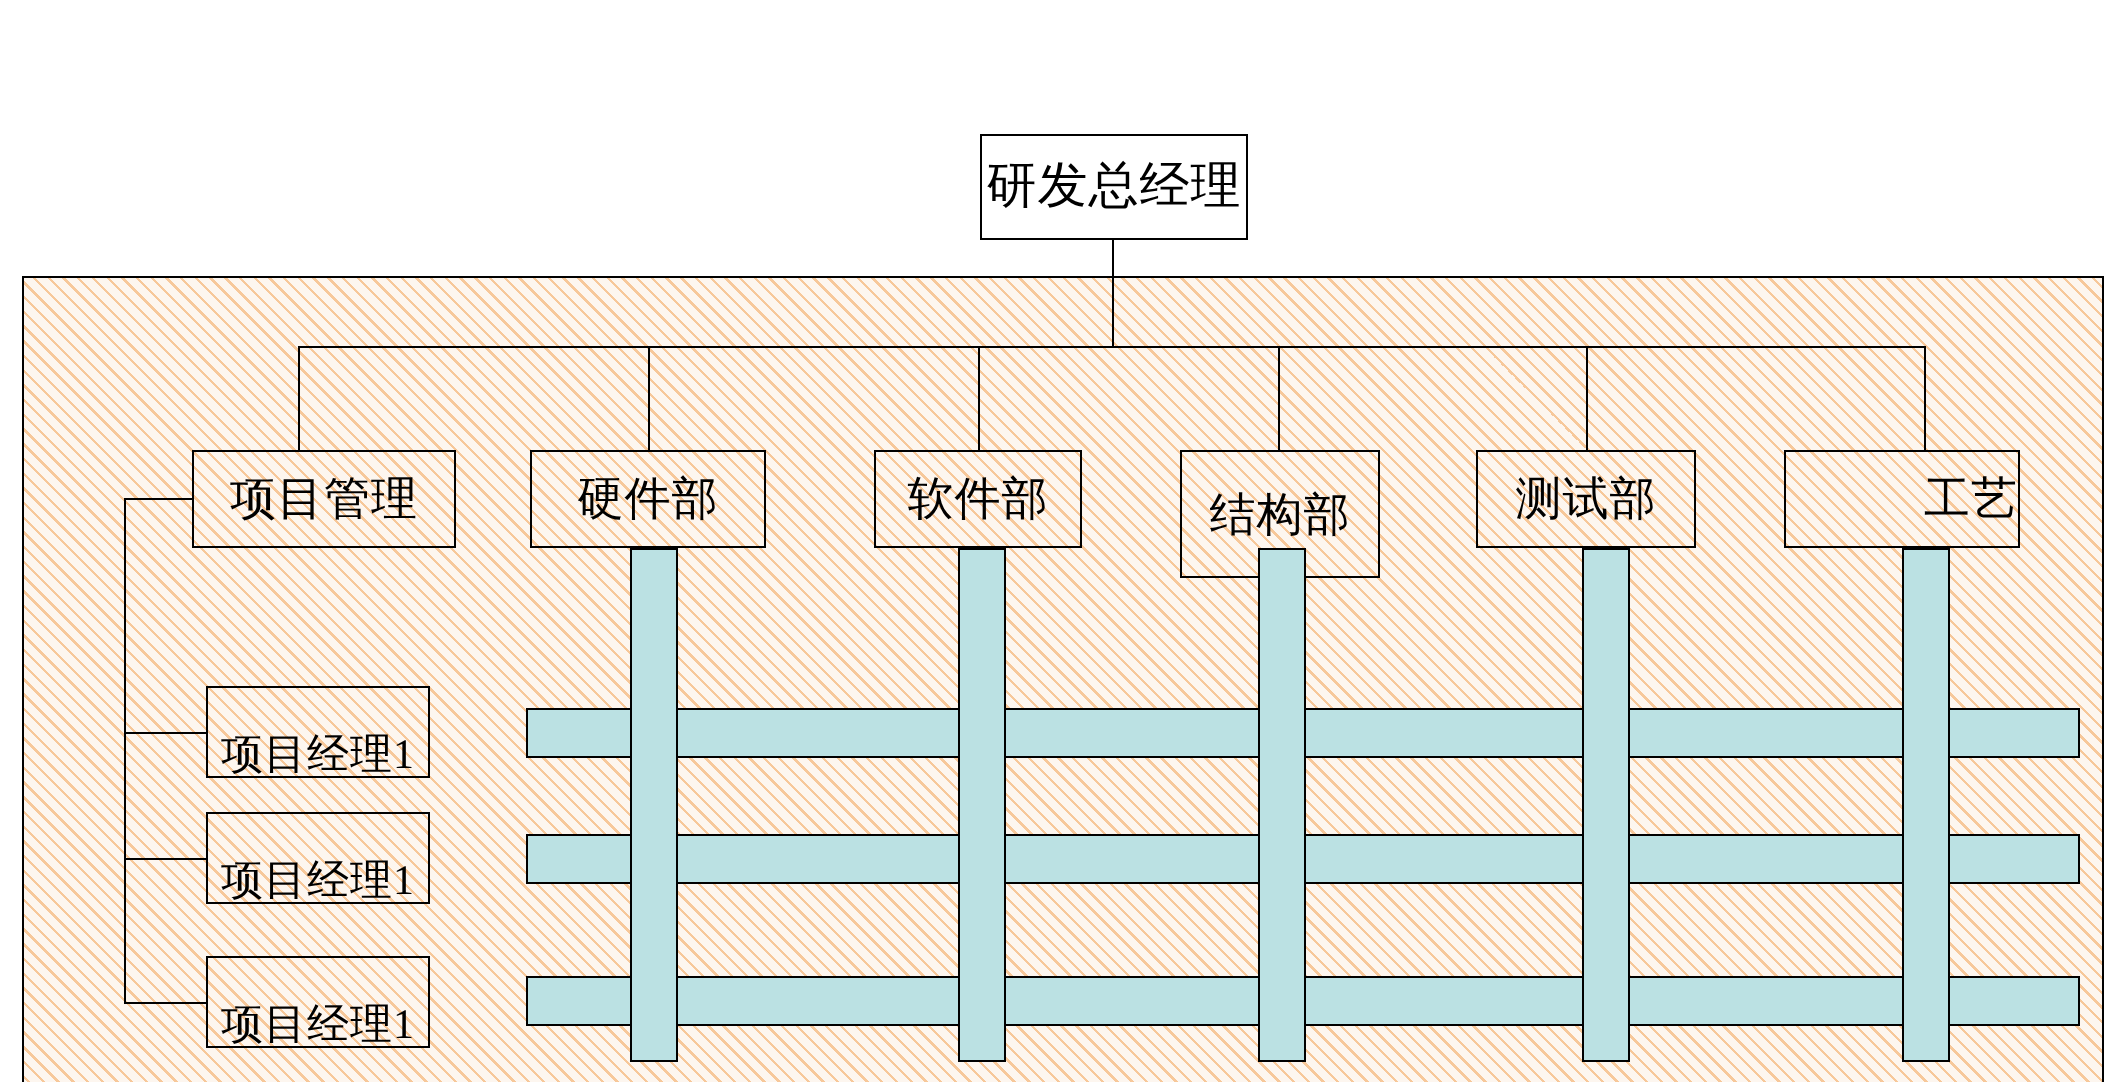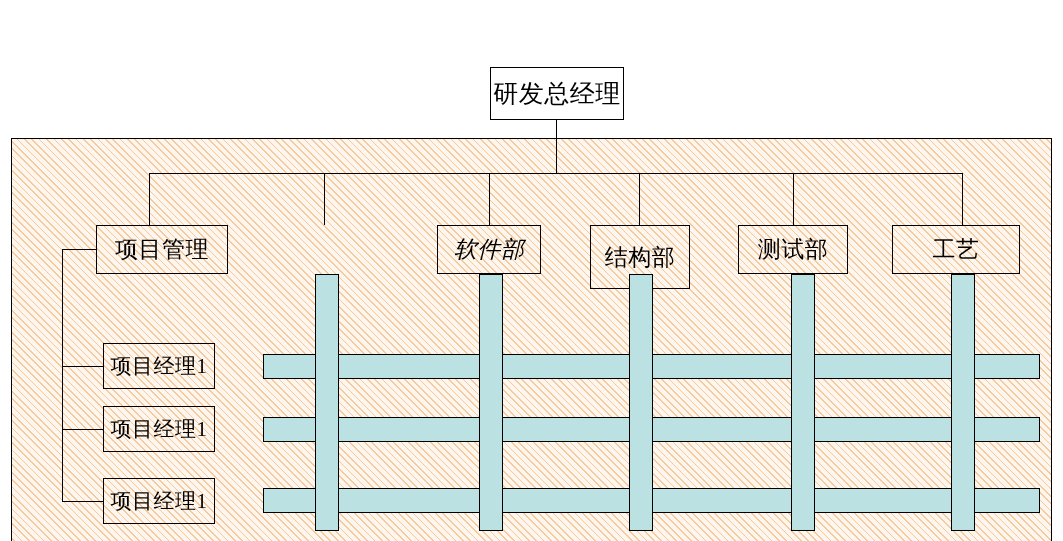--- a/index.html
+++ b/index.html
@@ -49,21 +49,21 @@
   }
   .box.opaque {
     background: #ffffff;
   }
   .box-label {
     display: inline-block;
     letter-spacing: 0.5px;
   }
   .size-top    { font-size: 25px; }
   .size-dept   { font-size: 23px; }
-  .size-pm     { font-size: 21px; }
+  .size-pm     { font-size: 21px; align-items: flex-end; }
 
   
   .line-h {
     position: absolute;
     background: #000000;
     height: 1.4px;
   }
   .line-v {
     position: absolute;
     background: #000000;
@@ -99,34 +99,37 @@
   <div class="line-v" style="left:324px; top:127px; height:52px;"></div>
   <div class="line-v" style="left:489px; top:127px; height:52px;"></div>
   <div class="line-v" style="left:639px; top:127px; height:52px;"></div>
   <div class="line-v" style="left:793px; top:127px; height:52px;"></div>
   <div class="line-v" style="left:962px; top:127px; height:52px;"></div>
 
   <div class="box size-dept" style="left:96px; top:179px; width:132px; height:49px;">
     <span class="box-label">项目管理</span>
   </div>
 
+  <div class="box size-dept" style="left:265px; top:179px; width:118px; height:49px;">
+    <span class="box-label">硬件部</span>
+  </div>
 
-  <div class="box size-dept" style="left:437px; top:179px; width:104px; height:49px;font-style:italic;">
+  <div class="box size-dept" style="left:437px; top:179px; width:104px; height:49px;">
     <span class="box-label">软件部</span>
   </div>
 
   <div class="box size-dept" style="left:590px; top:179px; width:100px; height:64px;">
     <span class="box-label">结构部</span>
   </div>
 
   <div class="box size-dept" style="left:738px; top:179px; width:110px; height:49px;">
     <span class="box-label">测试部</span>
   </div>
 
-  <div class="box size-dept" style="left:892px; top:179px; width:128px; height:49px;">
+  <div class="box size-dept" style="left:892px; top:179px; width:118px; height:49px;justify-content:flex-end;">
     <span class="box-label">工艺</span>
   </div>
 
   <div class="line-h" style="left:62px; top:203px; width:35px;"></div>
   <div class="line-v" style="left:62px; top:203px; height:253px;"></div>
 
   <div class="line-h" style="left:62px; top:320px; width:41px;"></div>
   <div class="line-h" style="left:62px; top:383px; width:41px;"></div>
   <div class="line-h" style="left:62px; top:455px; width:41px;"></div>
 

